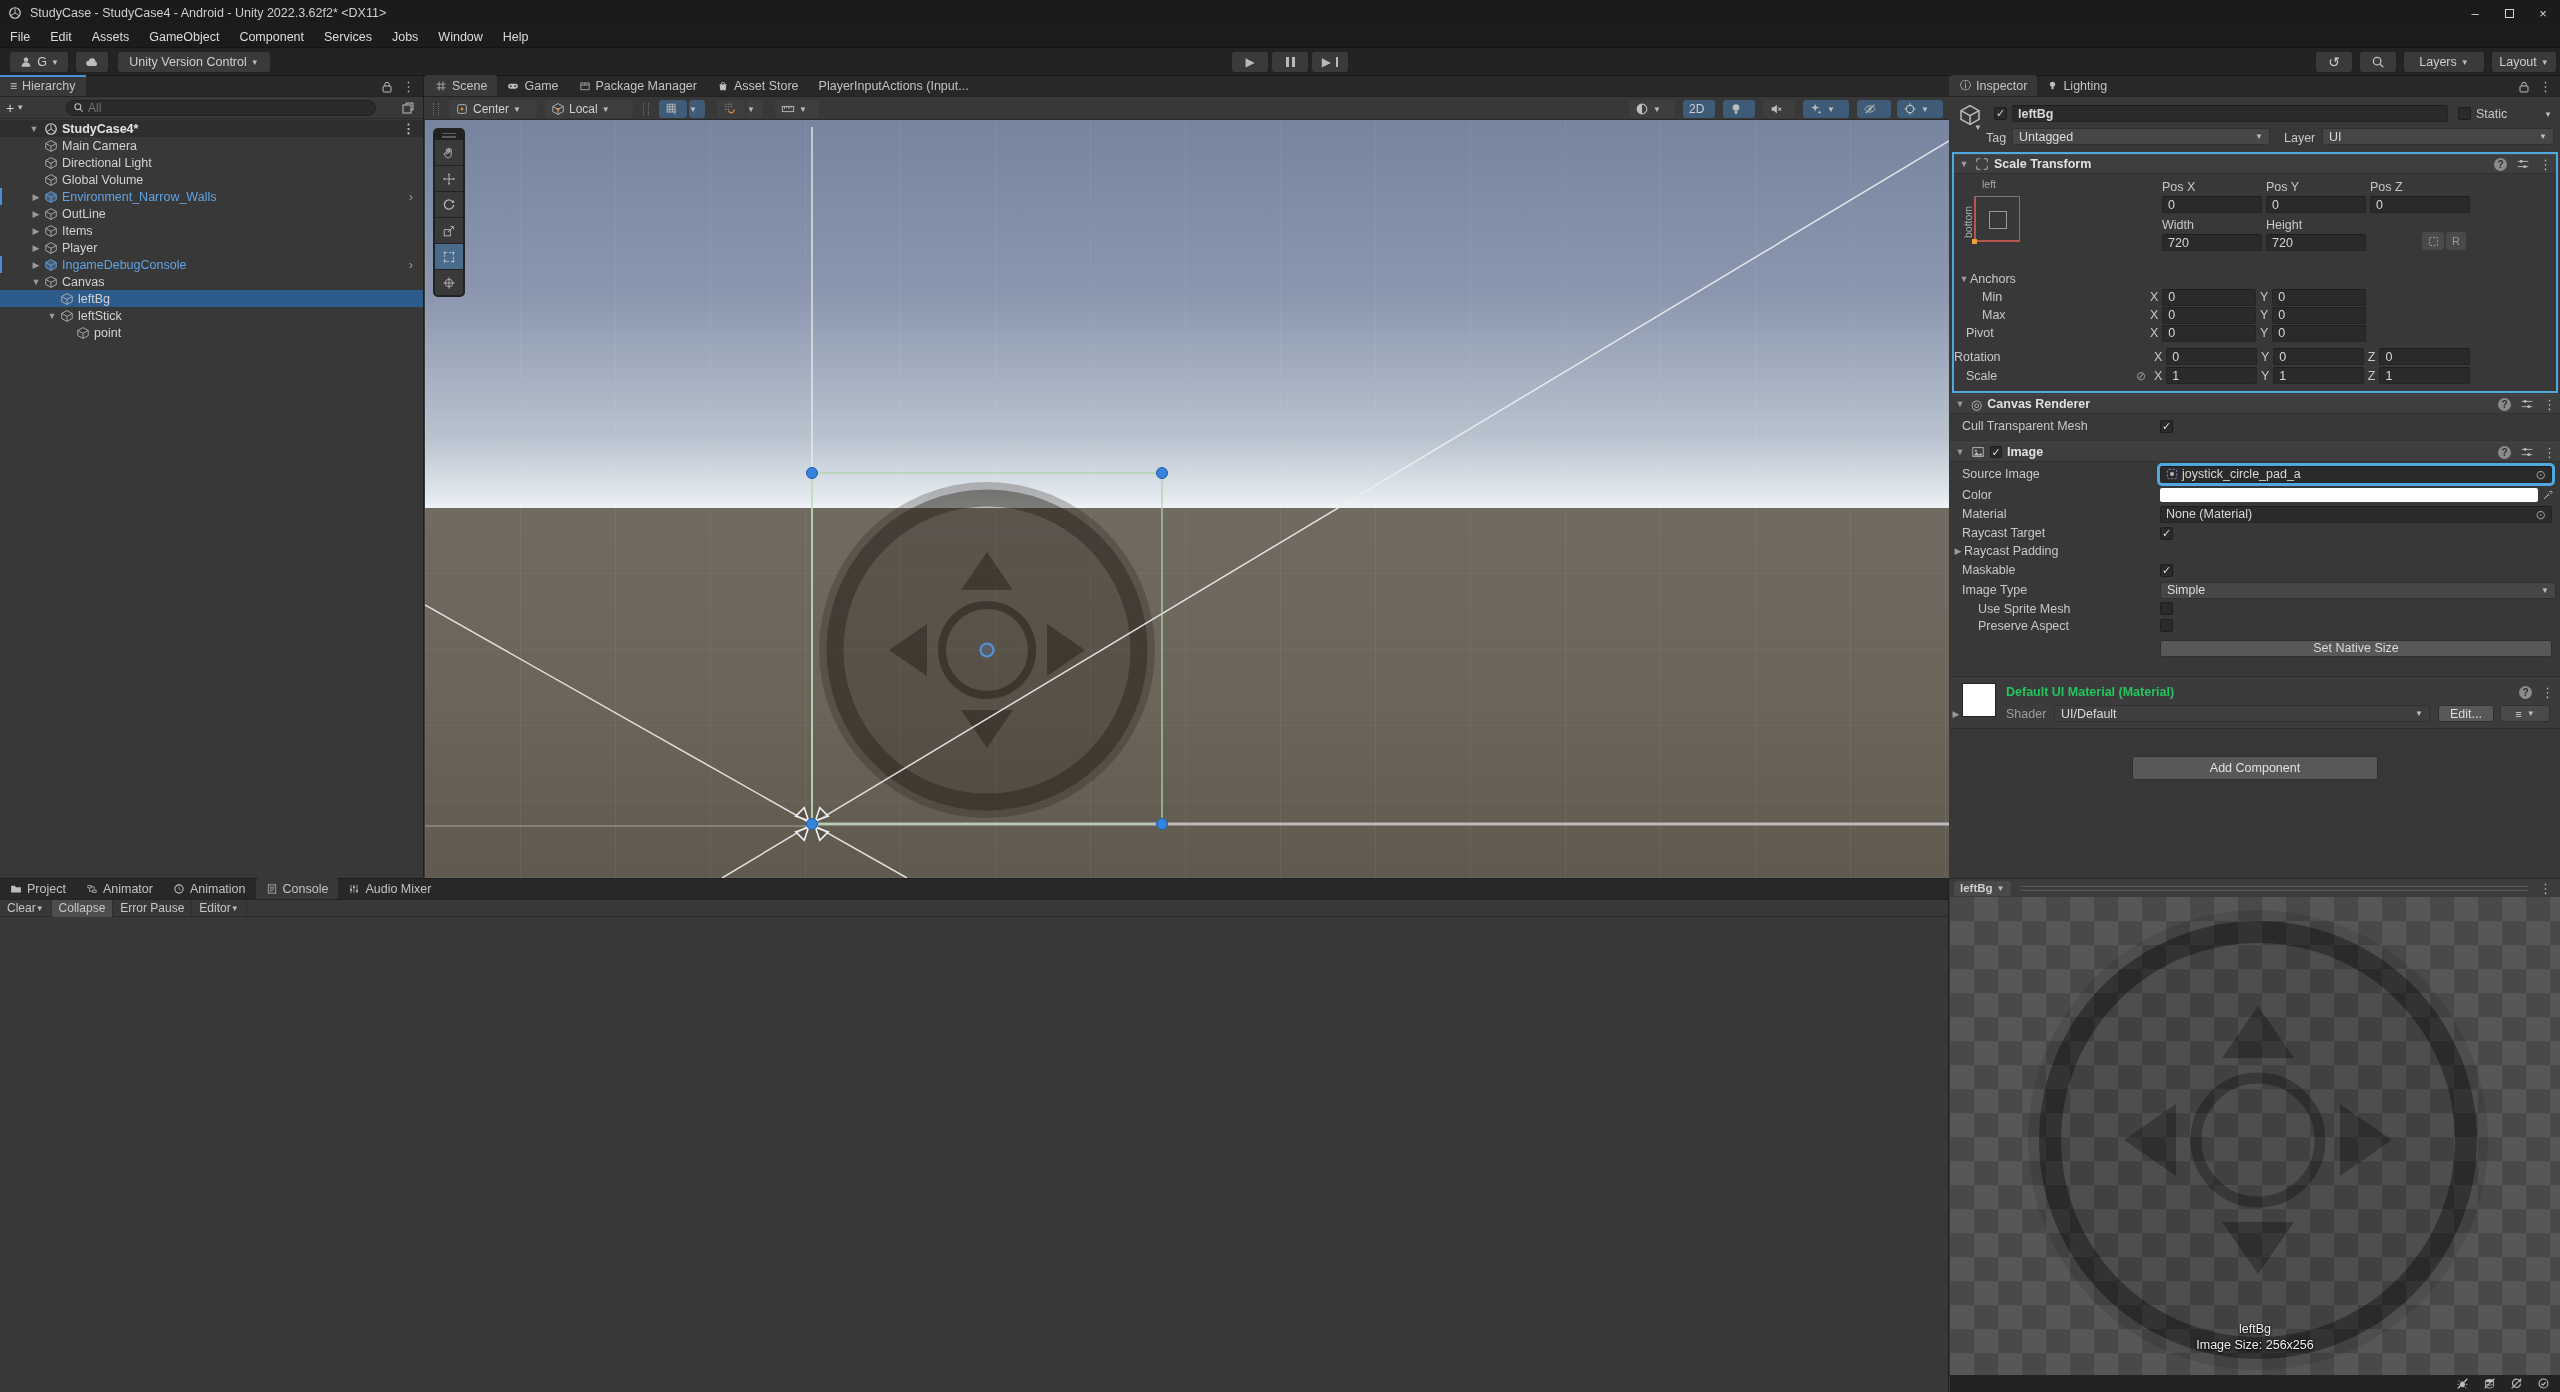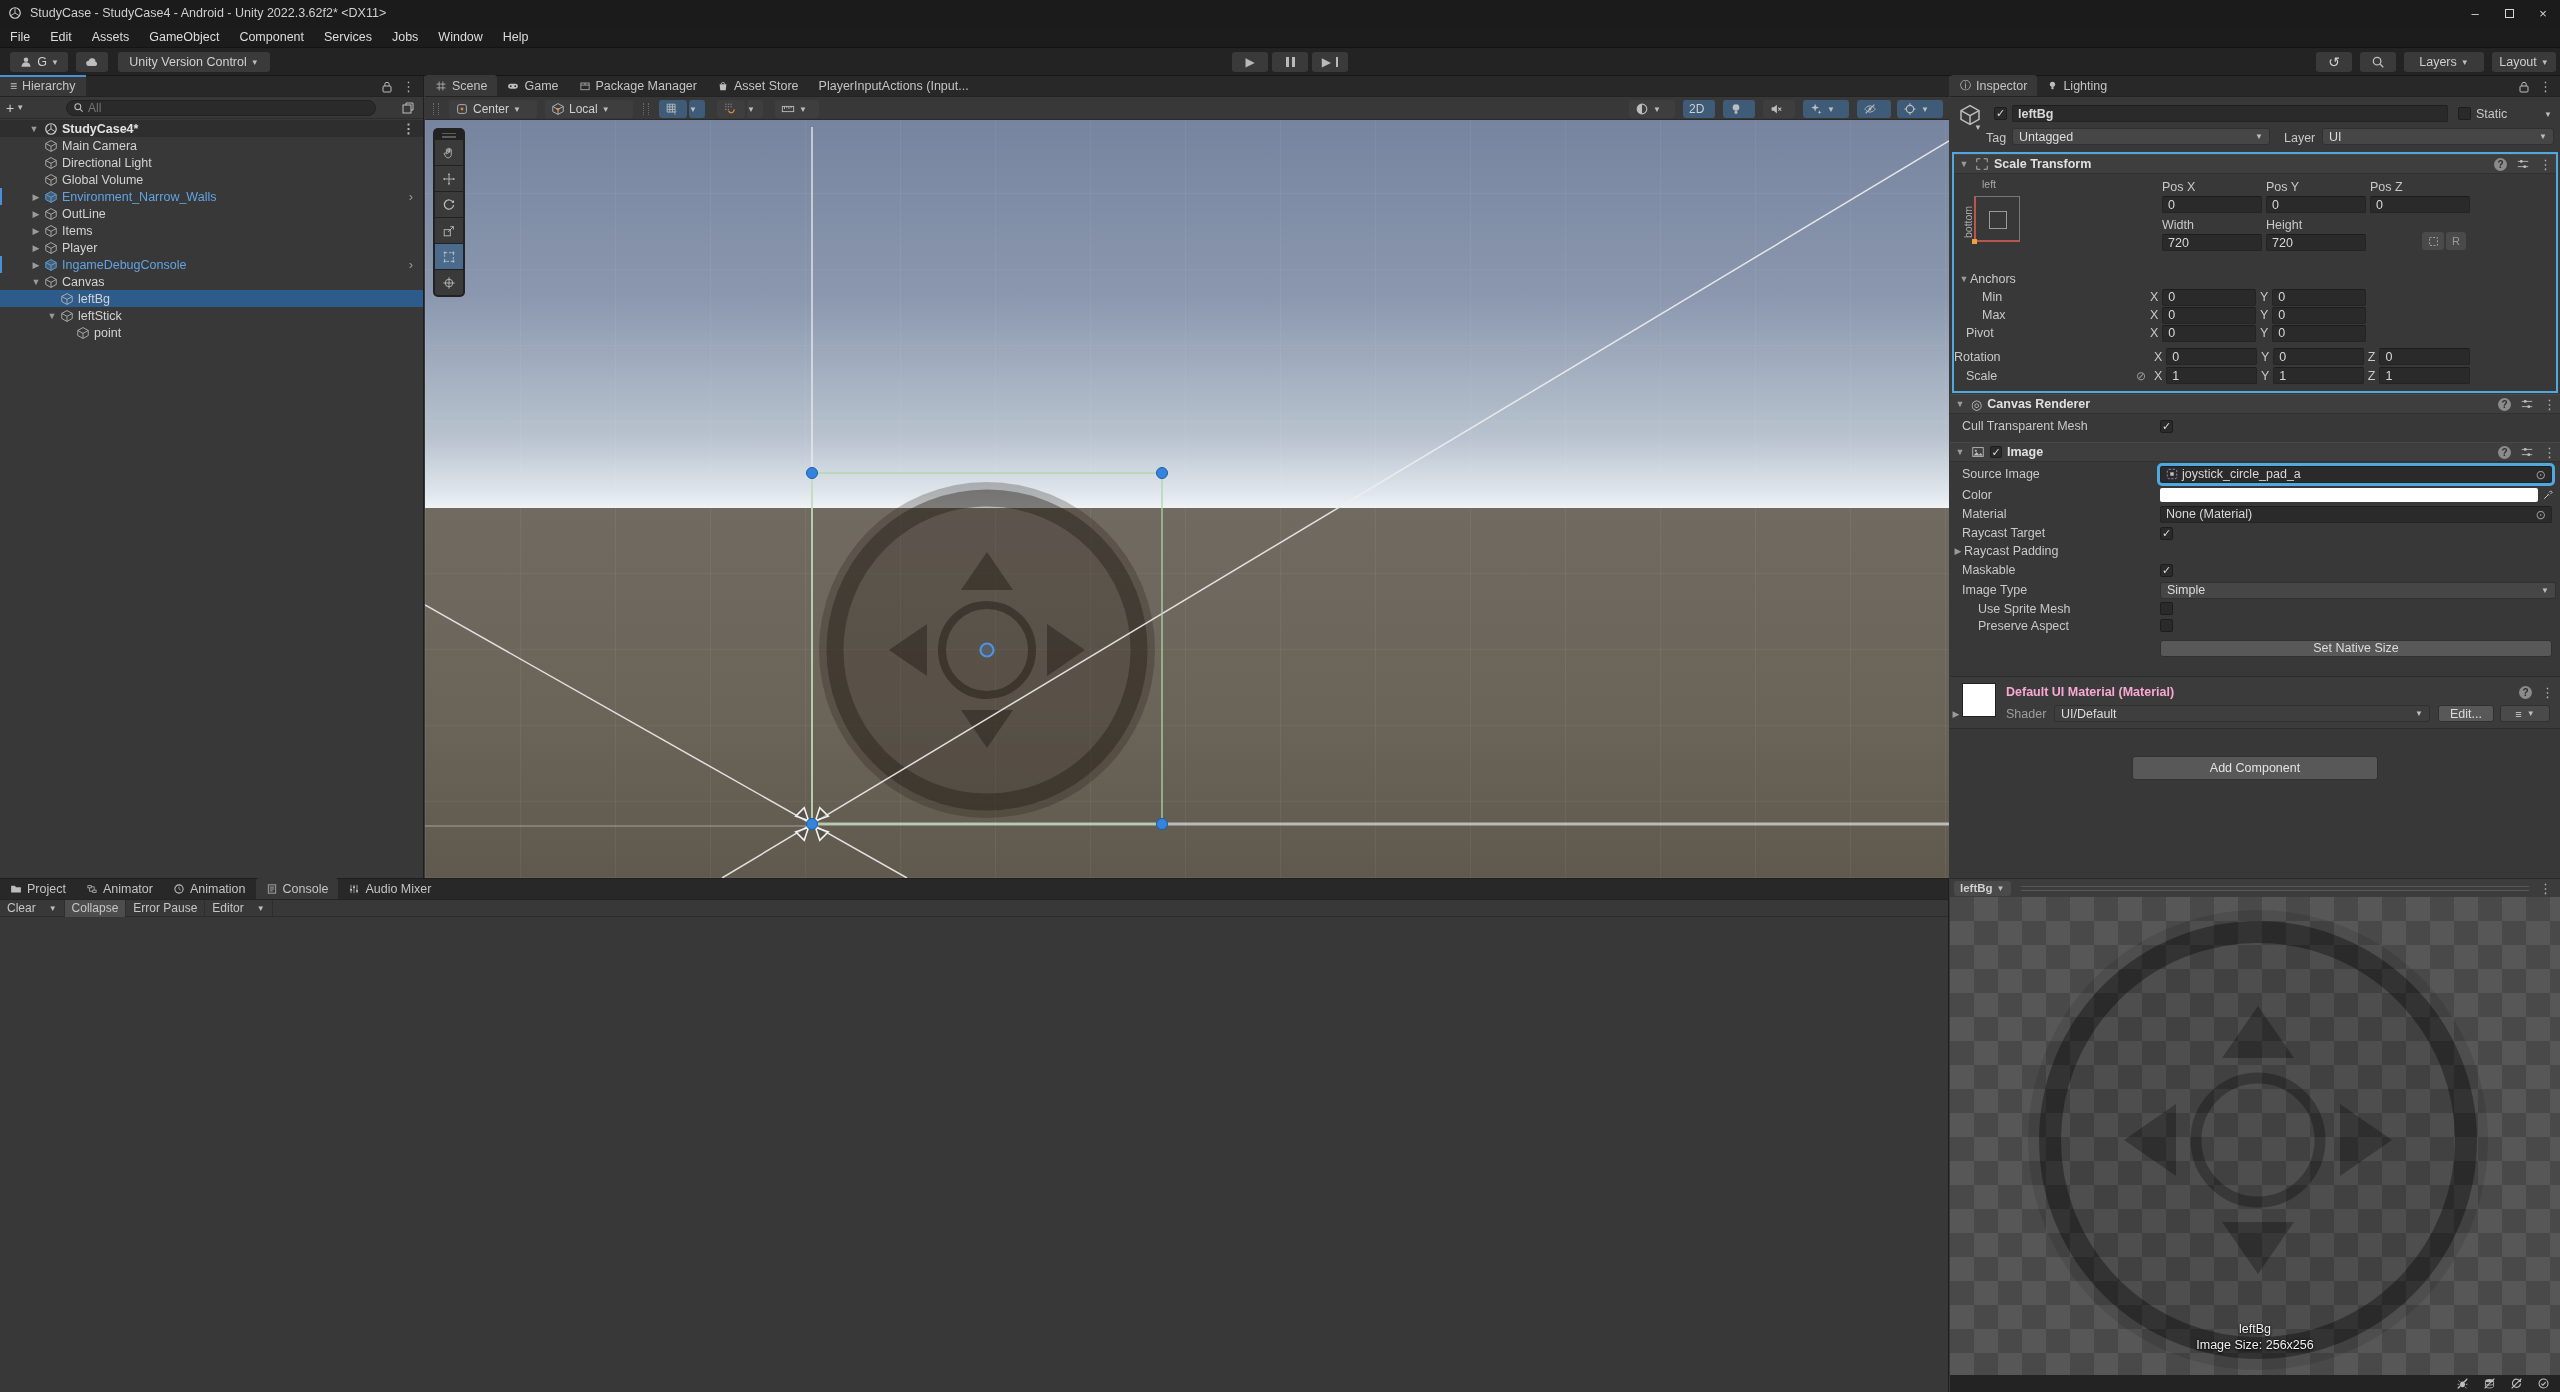--- a/index.html
+++ b/index.html
@@ -64,21 +64,21 @@
   #tools{position:absolute;left:8px;top:8px;width:32px;background:#222;border-radius:5px;padding:3px 2px 2px 2px;}
   #tools .grab{height:8px;display:flex;flex-direction:column;justify-content:center;gap:2px;padding:0 7px;}
   #tools .grab i{height:1.5px;background:#5c5c5c;}
   .toolbtn{width:28px;height:25px;background:#3a3a3a;display:flex;align-items:center;justify-content:center;margin-top:1px;color:#bdbdbd;}
   .toolbtn:first-of-type{border-radius:3px 3px 0 0;}
   .toolbtn:last-of-type{border-radius:0 0 3px 3px;}
   .toolbtn.active{background:#4a6b8c;color:#e8e8e8;}
   
   #console{position:absolute;left:0;top:878px;width:1949px;height:514px;background:#383838;border-top:1px solid #1f1f1f;border-right:1px solid #1f1f1f;}
   #console-toolbar{position:absolute;left:0;top:21px;width:100%;height:17px;background:#383838;border-bottom:1px solid #2c2c2c;display:flex;align-items:center;font-size:12px;color:#c6c6c6;}
-  .cbtn{height:17px;display:flex;align-items:center;gap:13px;padding:0 7px;border-right:1px solid #2e2e2e;}
+  .cbtn{height:17px;display:flex;align-items:center;gap:0;padding:0 7px;border-right:1px solid #2e2e2e;}
   .cbtn.pressed{background:#4d4d4d;}
   
   #inspector{position:absolute;left:1950px;top:76px;width:610px;height:1316px;background:#383838;}
   .irow{display:flex;align-items:center;position:relative;}
   .label{color:#c8c8c8;font-size:12.5px;}
   .field{background:#2a2a2a;border:1px solid #242424;border-top-color:#1d1d1d;border-radius:2px;color:#d8d8d8;display:flex;align-items:center;padding:0 5px;height:17px;font-size:12.5px;}
   .dropdown{background:#464646;border:1px solid #303030;border-radius:3px;height:17px;display:flex;align-items:center;padding:0 6px;font-size:12.5px;color:#dcdcdc;}
   .dropdown .caret{margin-left:auto;}
   .checkbox{width:13px;height:13px;background:#2a2a2a;border:1px solid #1d1d1d;border-radius:2px;color:#dcdcdc;font-size:11px;display:flex;align-items:center;justify-content:center;flex:none;}
   .comp-header{height:20px;background:#3e3e3e;border-top:1px solid #474747;border-bottom:1px solid #313131;display:flex;align-items:center;gap:5px;padding:0 4px;}
@@ -1008,21 +1008,21 @@
     <div class="irow" style="height:28px">
       <div class="dropdown" style="position:absolute;left:210px;width:392px;justify-content:center;background:#585858">
           <span>Set Native Size</span>
         </div>
     </div>
   </div>
 
   <div id="mat-section">
     <div style="position:relative;height:52px;background:#3b3b3b;border-bottom:1px solid #2c2c2c">
       <div style="position:absolute;left:12px;top:6px;width:34px;height:34px;background:#ffffff;border:1px solid #222"></div>
-      <span class="label" style="position:absolute;left:56px;top:8px;font-weight:bold;color:#f9a8d4">Default UI Material (Material)</span>
+      <span class="label" style="position:absolute;left:56px;top:8px;font-weight:bold;color:#22c55e">Default UI Material (Material)</span>
       <div class="hdr-icons" style="position:absolute;right:6px;top:8px">
         <span class="help-ic">?</span>
         <span class="kebab">⋮</span>
       </div>
       <span class="expander" style="position:absolute;left:0px;top:32px">▶</span>
       <span class="label" style="position:absolute;left:56px;top:30px;color:#9e9e9e">Shader</span>
       <div class="dropdown" style="position:absolute;left:104px;top:28px;width:376px;background:#3e3e3e">
           <span>UI/Default</span>
           <span class="caret">▼</span>
         </div>

